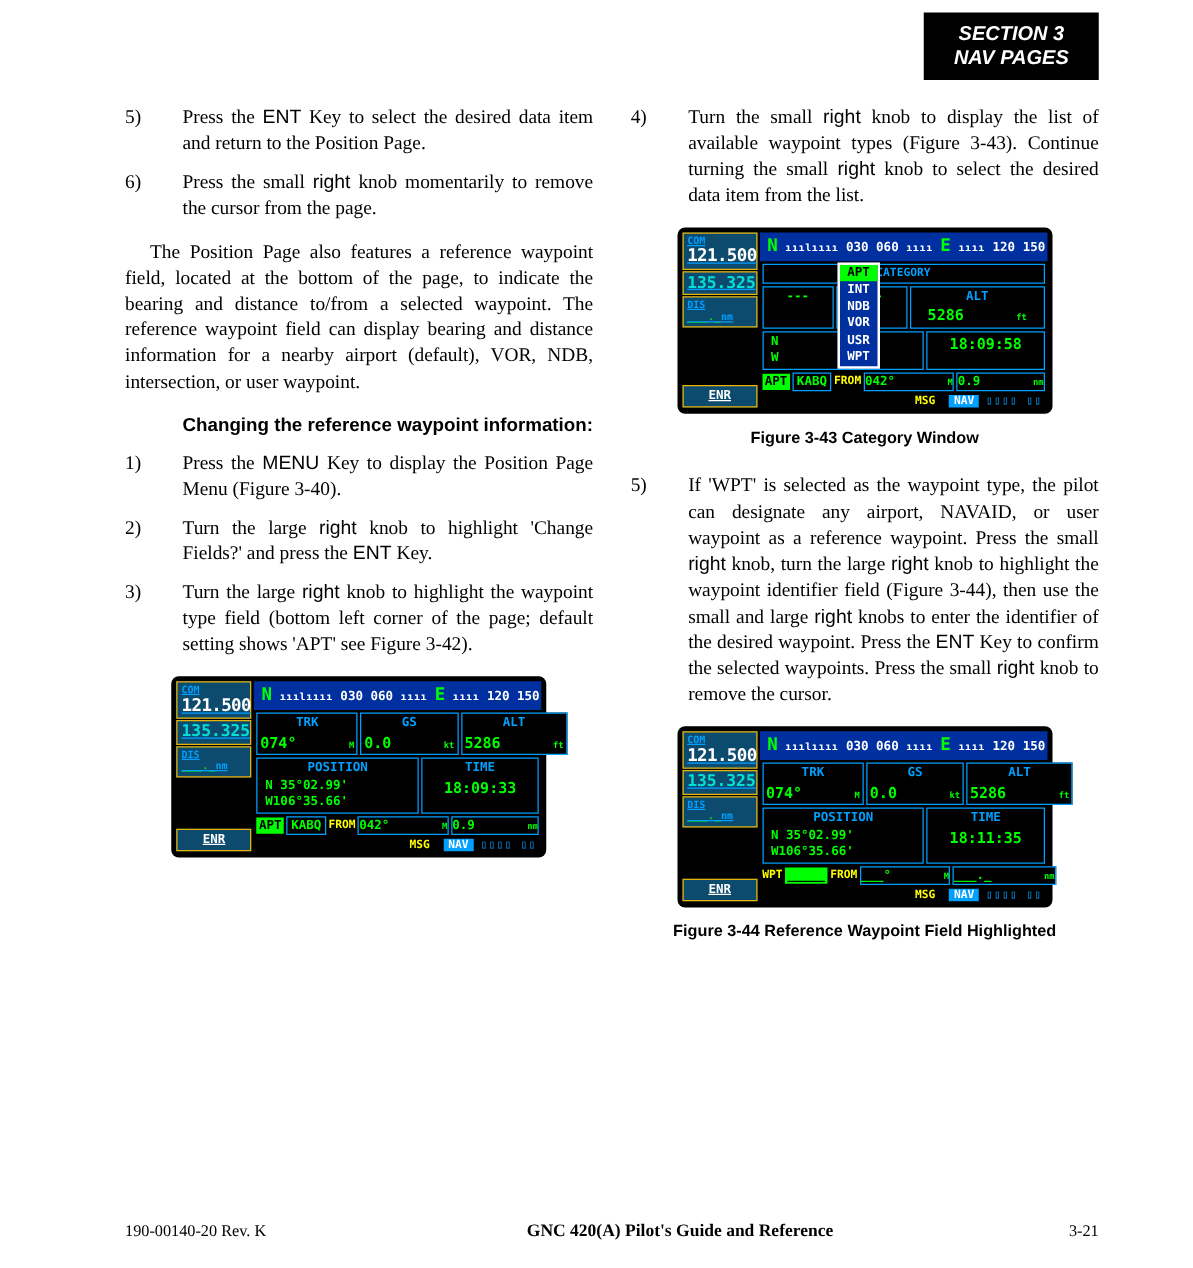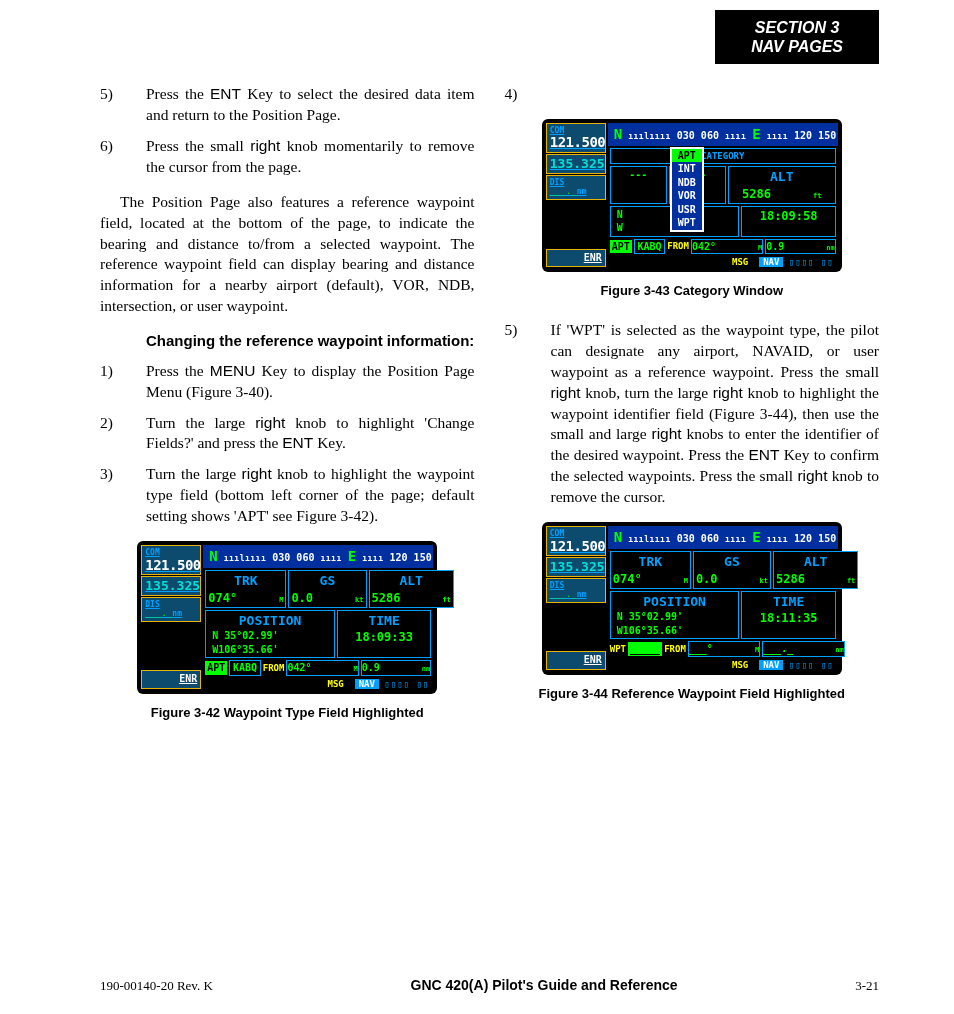--- a/index.html
+++ b/index.html
@@ -1,17 +1,17 @@
 <!DOCTYPE html>
 <html><head>
 <meta charset="utf-8">
 <style>
   * { box-sizing: border-box; margin: 0; padding: 0; }
   body { width: 954px; height: 1014px; font-family: Georgia, 'Times New Roman', serif; background: #fff; position: relative; color: #000; }
-  .header-tab { position: absolute; top: 10px; right: 75px; background: #000; color: #fff; text-align: center; padding: 8px 36px; font-family: Arial, Helvetica, sans-serif; font-weight: bold; font-style: italic; font-size: 16px; line-height: 1.2; margin-left: 27px; }
+  .header-tab { position: absolute; top: 10px; right: 75px; background: #000; color: #fff; text-align: center; padding: 8px 24px; font-family: Arial, Helvetica, sans-serif; font-weight: bold; font-style: italic; font-size: 16px; line-height: 1.2; margin-left: 27px; }
   .columns { position: absolute; top: 84px; left: 100px; right: 75px; bottom: 60px; display: flex; gap: 30px; }
   .col { flex: 1; font-size: 15.5px; line-height: 1.35; }
   ol.steps { list-style: none; padding-left: 0; }
   ol.steps > li { display: flex; margin-bottom: 10px; text-align: justify; }
   ol.steps > li .num { width: 46px; flex-shrink: 0; }
   ol.steps > li .body { flex: 1; }
   .para { margin: 14px 0; text-indent: 20px; text-align: justify; }
   .subhead { font-family: Arial, Helvetica, sans-serif; font-weight: bold; font-size: 15px; margin: 6px 0 10px 46px; line-height: 1.3; }
   .fig-wrap { text-align: center; margin: 14px 0 20px; }
   .fig-cap { font-family: Arial, Helvetica, sans-serif; font-weight: bold; font-size: 13px; margin-top: 10px; }
@@ -19,43 +19,43 @@
   .bold-sans { font-family: Arial, Helvetica, sans-serif; font-weight: normal; }
 
   
   .device { display: inline-block; width: 300px; background: #000; border-radius: 6px; padding: 4px; font-family: "Lucida Console", Monaco, monospace; font-size: 10px; color: #00a0ff; text-align: left; position: relative; }
   .dv-left { position: absolute; left: 4px; top: 4px; bottom: 4px; width: 60px; display: flex; flex-direction: column; }
   .dv-left .cell { border: 1px solid #eab308; padding: 2px 3px; margin-bottom: 1px; background: #0c4a6e; font-size: 9px; line-height: 1.05; text-decoration: underline; }
   .dv-left .lbl { color: #00a0ff; font-weight: bold; font-size: 8px; }
   .dv-left .big { color: #fff; font-size: 14px; font-weight: bold; letter-spacing: -0.5px; }
   .dv-left .teal { color: #00e0d8; font-size: 13px; font-weight: bold; }
   .dv-left .gap { flex: 1; }
-  .dv-left .enr { text-align: right; color: #fff; font-weight: bold; font-size: 10px; padding: 3px; margin-top: 30px; }
+  .dv-left .enr { text-align: center; color: #fff; font-weight: bold; font-size: 10px; padding: 3px; margin-top: 30px; }
   .dv-main { margin-left: 62px; background: #000; }
   .dv-main .ruler { background: #0030a0; color: #fff; font-weight: bold; font-size: 10px; padding: 2px 6px; white-space: nowrap; overflow: hidden; }
   .dv-main .ruler .n, .dv-main .ruler .e { color: #0f0; font-size: 14px; }
   .dv-main .ticks { color: #fff; letter-spacing: 0.5px; font-size: 8px; }
   .dv-main .row { display: flex; gap: 2px; padding: 0 2px; margin-top: 2px; }
   .dv-main .box { flex: 1; border: 1px solid #00a0ff; background: #000; text-align: center; padding: 1px 2px; }
-  .dv-main .box .k { color: #00a0ff; font-size: 13px; font-weight: bold; }
+  .dv-main .box .k { color: #00a0ff; font-size: 10px; font-weight: bold; }
   .dv-main .box .v { color: #0f0; font-weight: bold; font-size: 12px; }
   .dv-main .box .v .u { font-size: 7px; padding-left: 42px; }
   .dv-main .catlabel { border: 1px solid #00a0ff; color: #00a0ff; font-weight: bold; font-size: 9px; text-align: center; padding: 1px; }
   .dv-main .footer { color: #0f0; background: #000; font-size: 9px; padding: 2px 4px; }
   .dv-main .footer .msg { color: #ff0; font-weight: bold; }
   .dv-main .footer .nav { background: #00a0ff; color: #fff; padding: 0 4px; font-weight: bold; }
   .dv-main .footer .dots { color: #00a0ff; letter-spacing: 1px; }
   .hl { background: #0f0; color: #000; padding: 0 2px; font-weight: bold; }
   .yel { color: #ff0; font-weight: bold; font-size: 9px; }
   .catmenu { position: absolute; left: 128px; top: 28px; border: 2px solid #fff; background: #0030a0; z-index: 5; }
   .catmenu div { color: #fff; font-weight: bold; font-size: 10px; padding: 0 6px; }
   .catmenu div.sel { background: #0f0; color: #000; }
 
   .page-footer { position: absolute; bottom: 20px; left: 100px; right: 75px; display: flex; justify-content: space-between; align-items: baseline; font-size: 13px; gap: 30px; }
-  .page-footer .mid { font-family: Liberation Sans, sans-serif; font-weight: bold; font-size: 14px; margin-left: 20px; }
+  .page-footer .mid { font-family: Liberation Serif, serif; font-weight: bold; font-size: 14px; margin-left: 20px; }
 </style>
 </head>
 <body>
 
 <div class="header-tab">
   <div>SECTION 3</div>
   <div>NAV PAGES</div>
 </div>
 
 <div class="columns">
@@ -119,28 +119,28 @@
             <span class="box" style="flex:0.6;padding:0"><span class="v" style="font-size:10px">KABQ</span></span>
             <span class="yel">FROM</span>
             <span class="box" style="flex:0.4;padding:0"><span class="v" style="font-size:10px"><span>042°</span><span class="u">M</span></span></span>
             <span class="box" style="flex:0.4;padding:0"><span class="v" style="font-size:10px"><span>0.9</span><span class="u">nm</span></span></span>
           </div>
           <div class="footer">
               <span style="float:right"><span class="msg">MSG</span>&nbsp;&nbsp;<span class="nav">NAV</span>&nbsp;<span class="dots">▯▯▯▯ ▯▯</span></span>
             </div>
         </div>
       </div>
-      <div class="fig-cap">Figure 3-42  Waypoint Type Field Highlighted</div>
     </div>
   </div>
 
   <div class="col">
     <ol class="steps">
       <li>
         <span class="num">4)</span>
+        <span class="body"><span>Turn the small </span><b class="bold-sans">right</b><span> knob to display the list of available waypoint types (Figure 3-43).  Continue turning the small </span><b class="bold-sans">right</b><span> knob to select the desired data item from the list.</span></span>
       </li>
     </ol>
 
     <div class="fig-wrap">
       <div class="device" style="position:relative">
         <div class="dv-left">
           <div class="cell"><span class="lbl">COM</span><br><span class="big">121.500</span></div>
           <div class="cell"><span class="teal">135.325</span></div>
           <div class="cell"><span class="lbl">DIS</span><br><span style="color:#0f0">___._</span><span class="lbl">nm</span></div>
           <div class="gap"></div>

